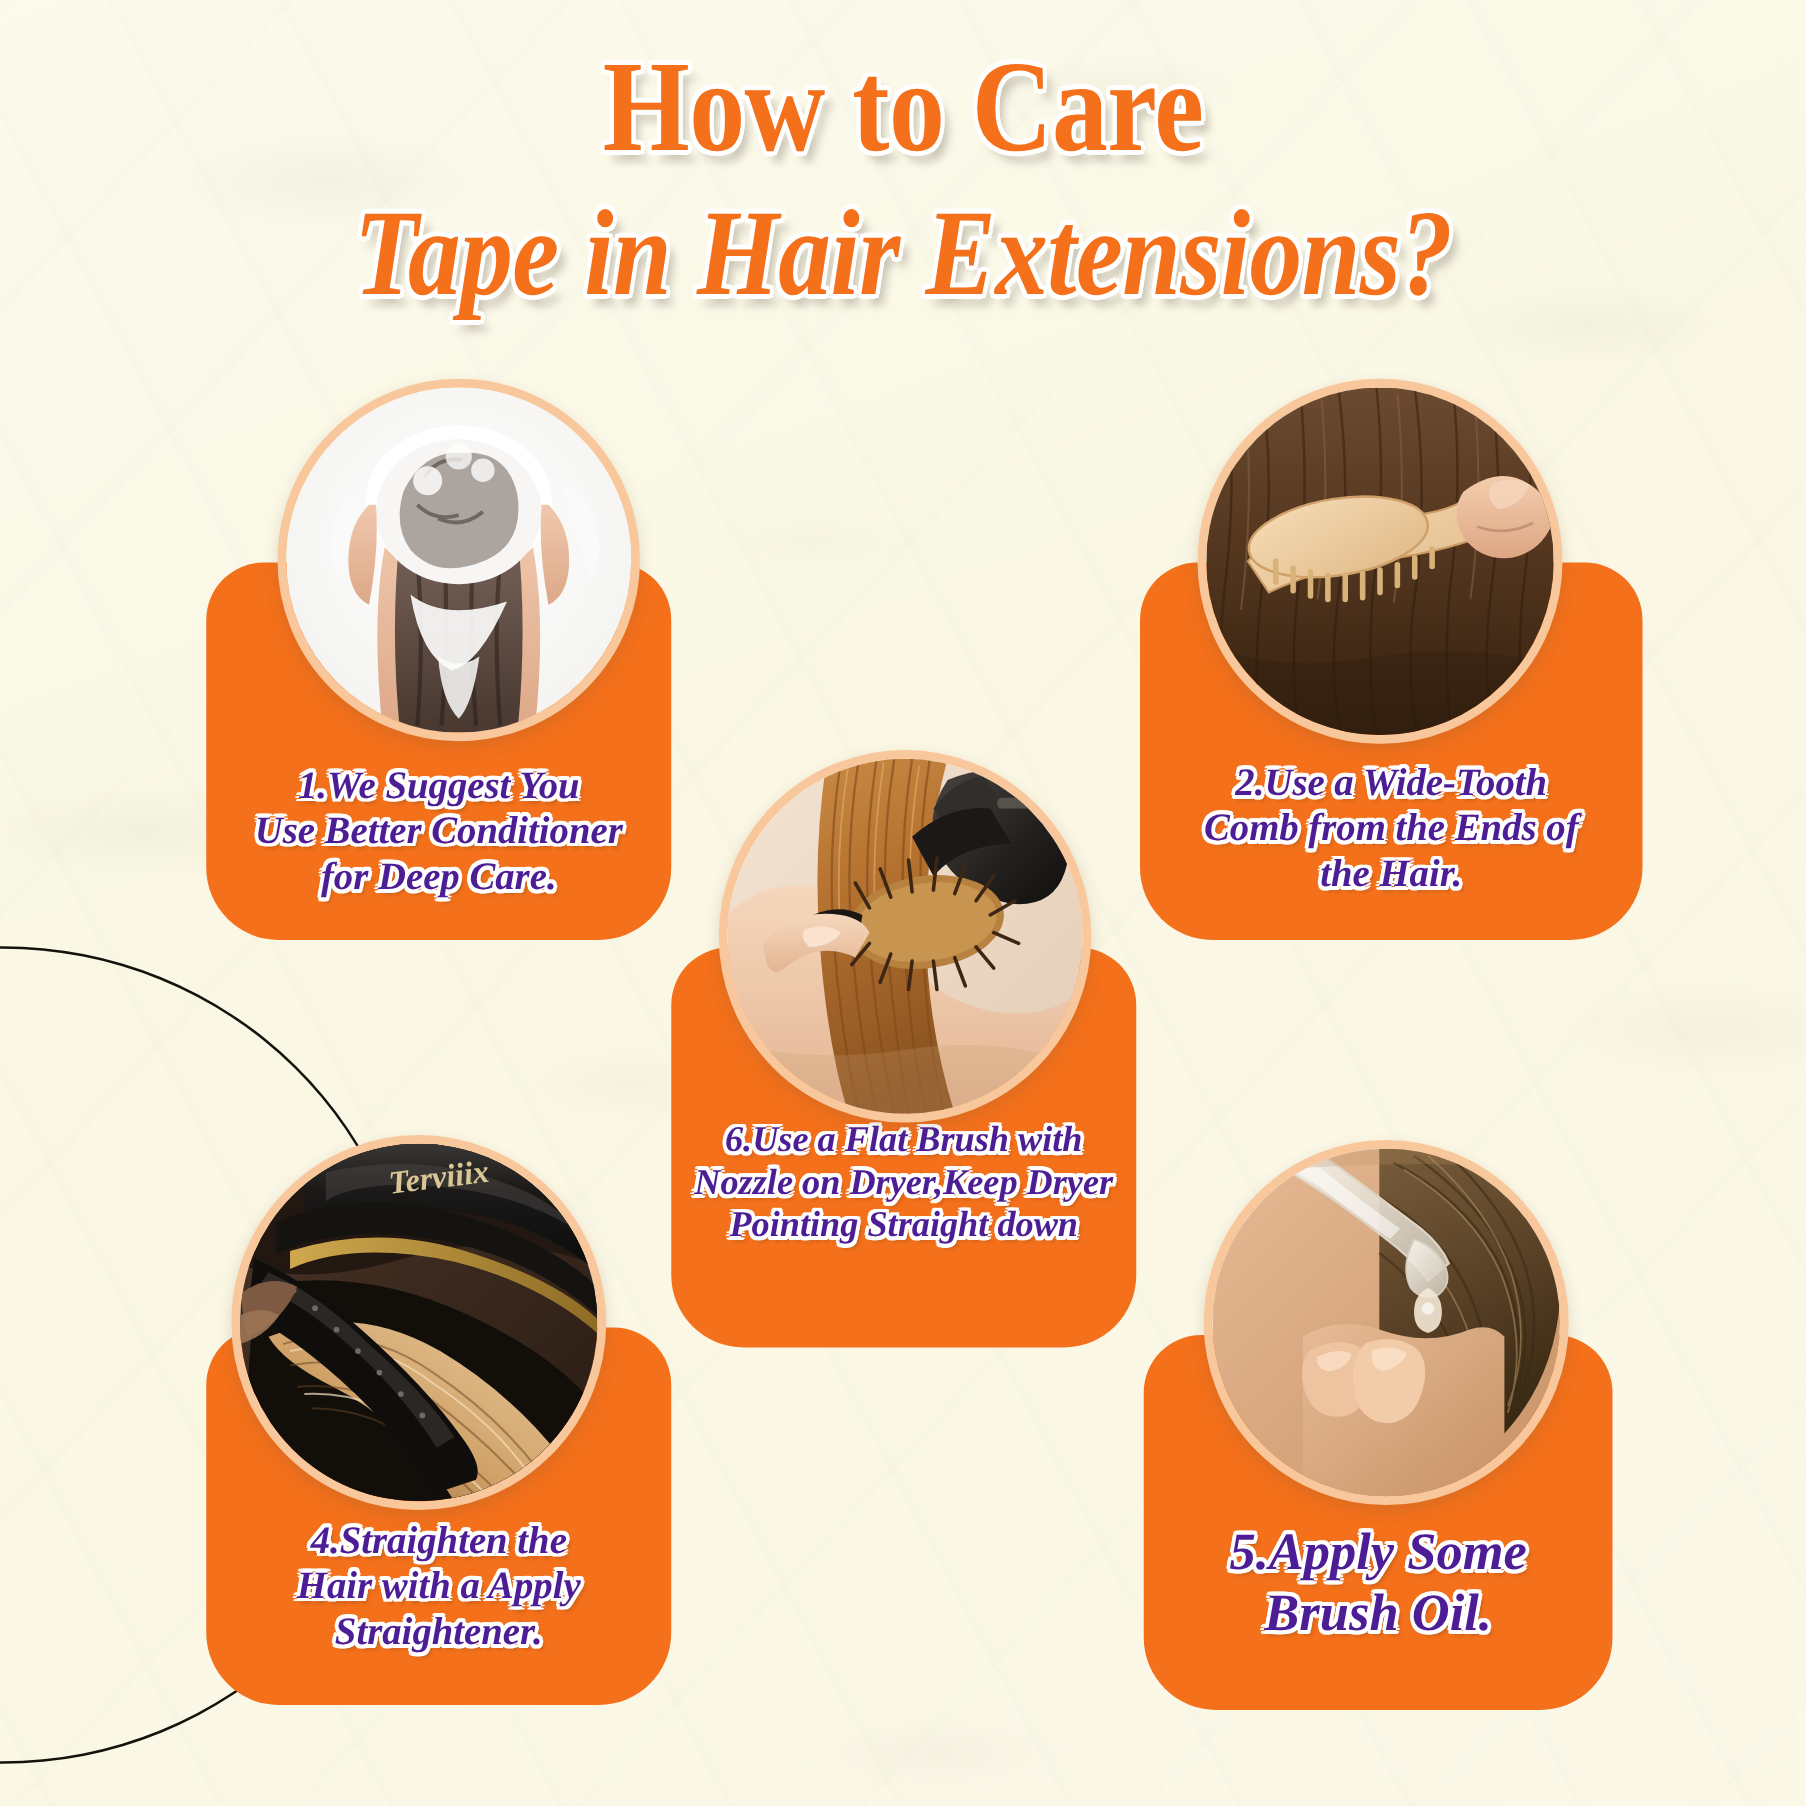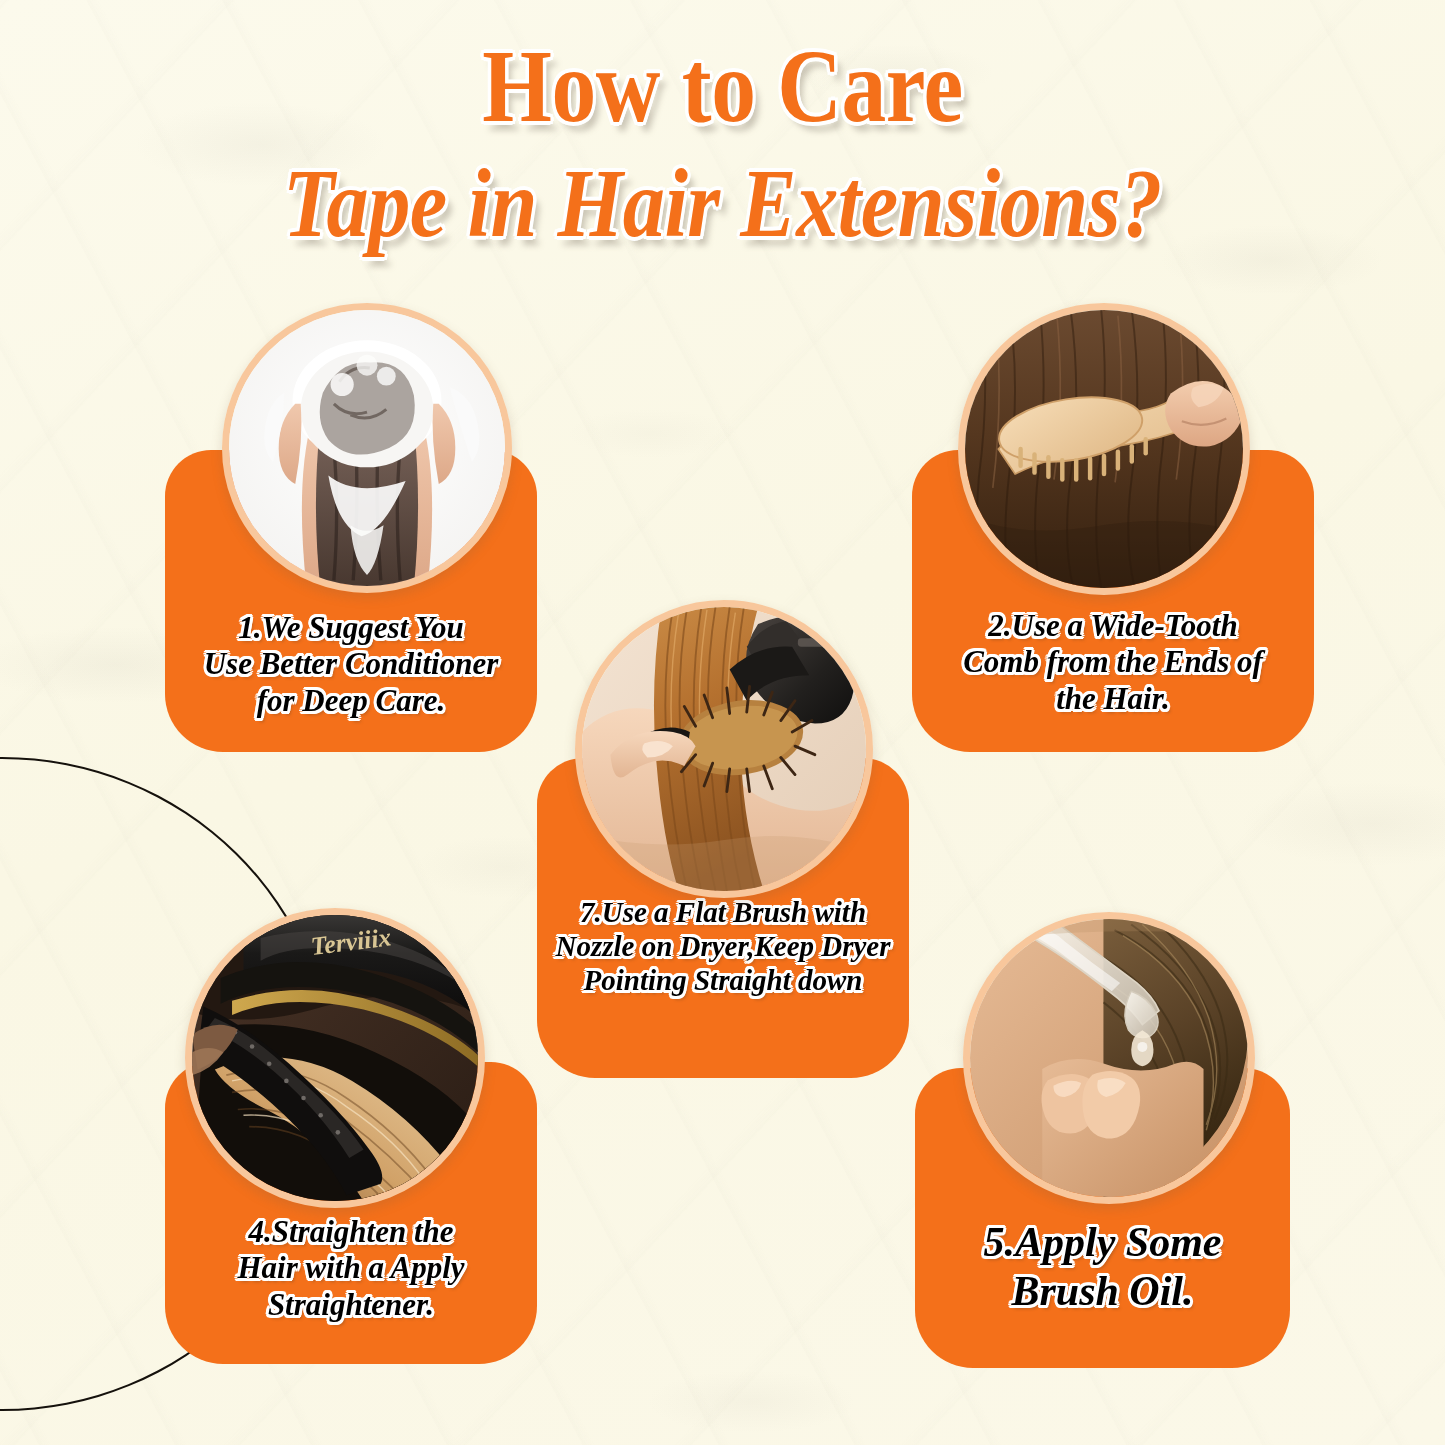--- a/index.html
+++ b/index.html
@@ -101,21 +101,21 @@
     background: #F4701A;
     border-radius: 46px 46px 58px 58px;
   }
   .card-caption {
     position: absolute;
     left: 0;
     right: 0;
     text-align: center;
     font-style: italic;
     font-weight: bold;
-    color: #000000;
+    color: #4c1d95;
     line-height: 1.17;
     padding: 0 8px;
     text-shadow:
       -2.4px -2.4px 0 #fff, 2.4px -2.4px 0 #fff,
       -2.4px  2.4px 0 #fff, 2.4px  2.4px 0 #fff,
       -3px 0 0 #fff, 3px 0 0 #fff, 0 -3px 0 #fff, 0 3px 0 #fff,
       -1.6px -3px 0 #fff, 1.6px -3px 0 #fff,
       -1.6px  3px 0 #fff, 1.6px  3px 0 #fff,
       3px 4px 3px rgba(90,60,35,0.35);
   }
@@ -266,21 +266,21 @@
       </g>
       <path d="M74 30 q8 -6 15 -4 q9 3 11 12 q-3 9 -12 11 q-9 1 -14 -6 q-4 -7 0 -13z" fill="url(#g2skin)"></path>
       <path d="M82 28 q6 -3 11 0 q-2 6 -9 7 q-4 -3 -2 -7z" fill="#f6d6bb" opacity="0.8"></path>
       <path d="M78 40 q8 3 16 -1" stroke="#c59273" stroke-width="0.8" fill="none"></path>
       <path d="M0 74 q20 8 46 4 q28 -5 54 2 l0 20 l-100 0z" fill="#2f1d0e" opacity="0.35"></path>
     </svg>
   </div>
 
   <div class="card" id="card-3">
     <div class="card-caption">
-      <div>7.Use a Flat Brush with</div>
+      <div>6.Use a Flat Brush with</div>
       <div>Nozzle on Dryer,Keep Dryer</div>
       <div>Pointing Straight down</div>
     </div>
   </div>
   <div class="photo" id="photo-3">
     <svg viewBox="0 0 100 100" preserveAspectRatio="xMidYMid slice" aria-hidden="true">
       <defs>
         <linearGradient id="g3bg" x1="0" y1="0" x2="1" y2="1">
           <stop offset="0%" stop-color="#f3e3d2"></stop>
             <stop offset="100%" stop-color="#e4cdb6"></stop>

